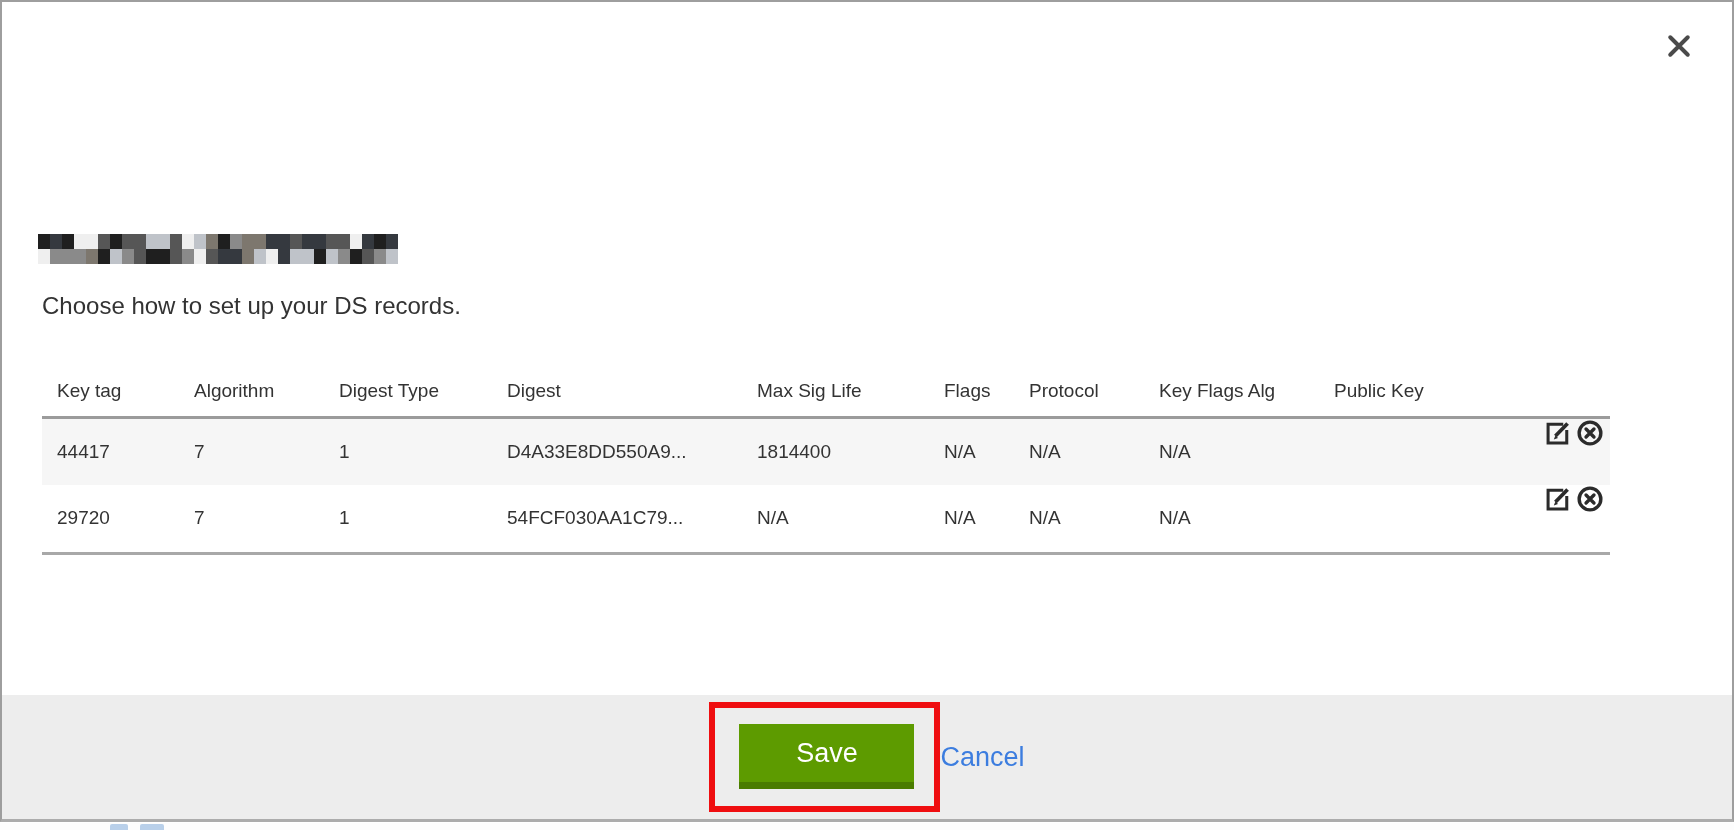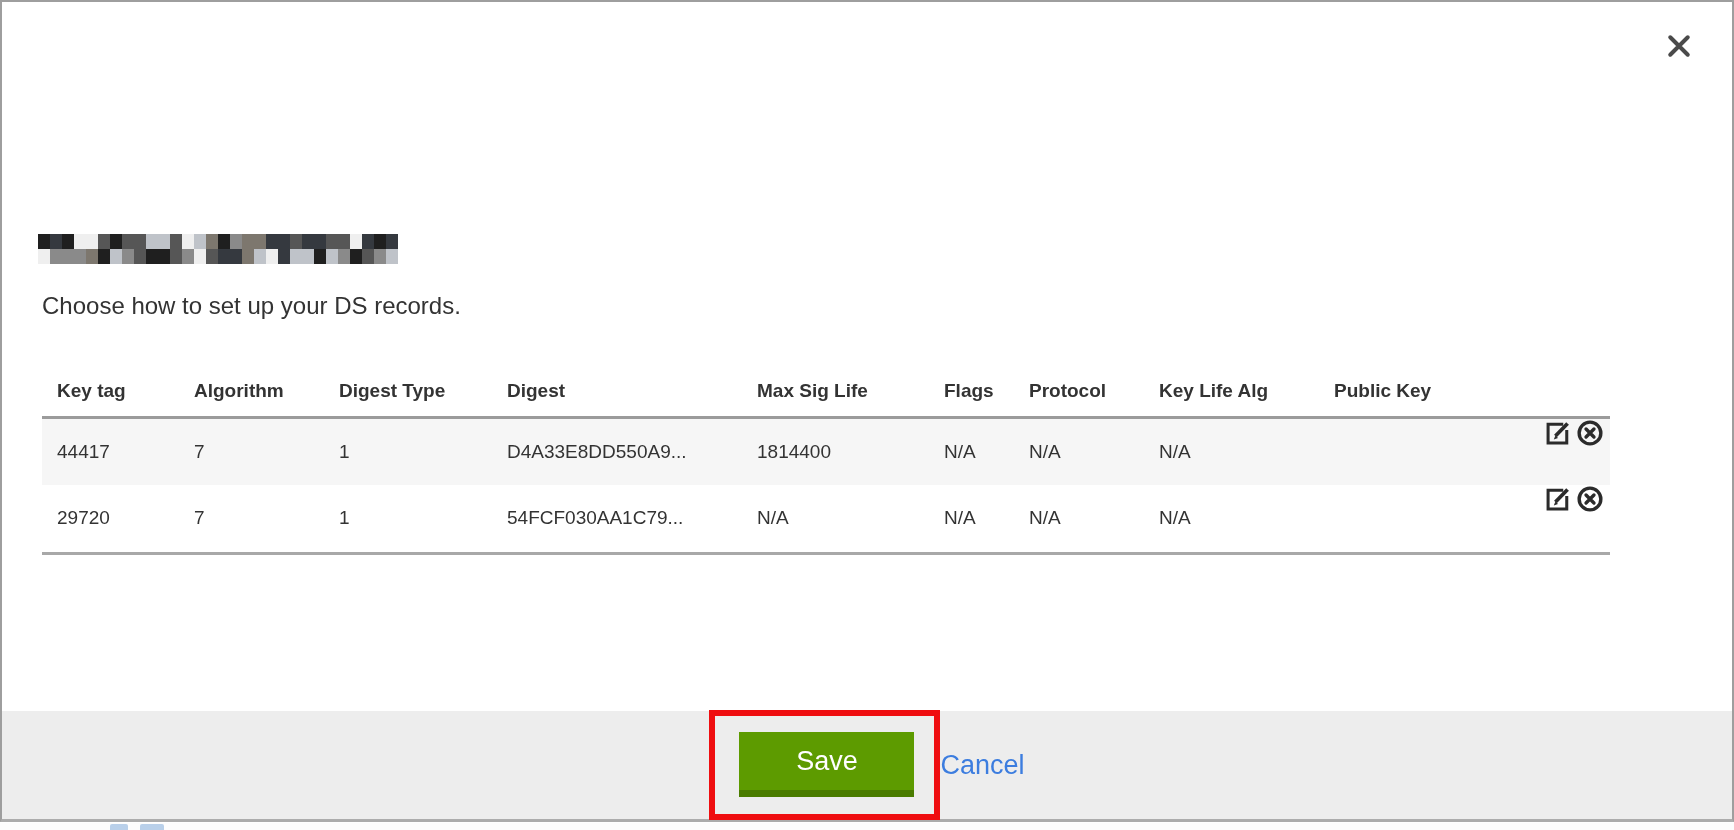--- a/index.html
+++ b/index.html
@@ -28,36 +28,36 @@
   .intro {
     position:absolute; left:40px; top:290px;
     font-size:24px; color:#333;
   }
   .ds-table {
     position:absolute; left:40px; top:360px; width:1568px;
     border-collapse:collapse; table-layout:fixed;
     font-size:19px; color:#333;
   }
   .ds-table th {
-    font-weight:700; text-align:left; height:55px;
+    font-weight:400; text-align:left; height:55px;
     vertical-align:bottom; padding:0 0 14px 15px; color:#333;
   }
   .ds-table tbody tr { height:68px; }
   .ds-table tbody tr:first-child { background:#f6f6f6; border-top:3px solid #9b9b9b; }
   .ds-table tbody tr:last-child { border-bottom:3px solid #a8a8a8; }
   .ds-table td { padding:0 0 0 15px; vertical-align:middle; }
   .row-actions { display:flex; justify-content:flex-end; align-items:center; gap:3px; padding-right:6px !important; }
   .icon-btn { background:none; border:none; padding:0; cursor:pointer; width:29px; height:29px; display:block; }
   .add-btn {
     position:absolute; left:40px; top:575px; height:48px; padding:0 33px;
     background:#fff; border:3px solid #5d9b00; color:#5d9b00;
     font-size:20px; font-family:inherit; cursor:pointer;
   }
   .footer {
-    position:absolute; left:0; right:0; bottom:0; height:108px;
+    position:absolute; left:0; right:0; bottom:0; height:124px;
     background:#ededed; display:flex; align-items:center; justify-content:center;
   }
   .save-highlight {
     border:6px solid #ef0e10; padding:16px 20px 17px 24px; background:#ededed;
     display:inline-block;
   }
   .save-btn {
     width:175px; height:65px; background:#5d9b00; border:none;
     border-bottom:7px solid #4a7c00; color:#fff; font-size:27px;
     font-family:inherit; cursor:pointer;
@@ -164,21 +164,21 @@
     </colgroup>
     <thead>
       <tr>
         <th>Key tag</th>
         <th>Algorithm</th>
         <th>Digest Type</th>
         <th>Digest</th>
         <th>Max Sig Life</th>
         <th>Flags</th>
         <th>Protocol</th>
-        <th>Key Life Alg</th>
+        <th>Key Flags Alg</th>
         <th>Public Key</th>
         <th></th>
       </tr>
     </thead>
     <tbody>
       <tr>
         <td>44417</td>
         <td>7</td>
         <td>1</td>
         <td>D4A33E8DD550A9...</td>

